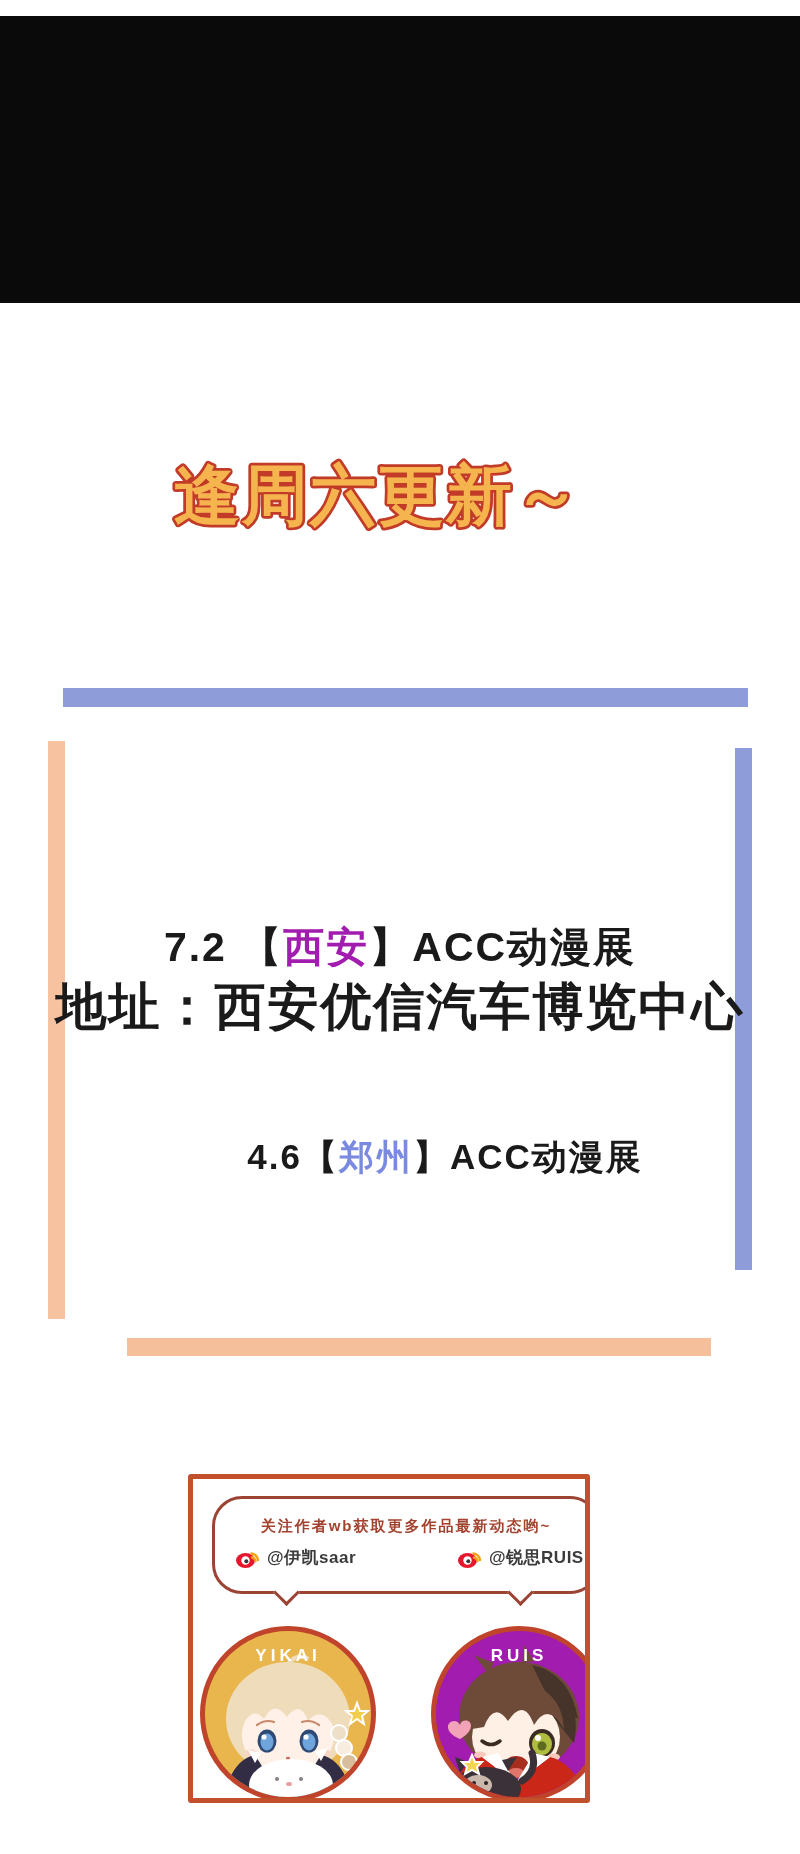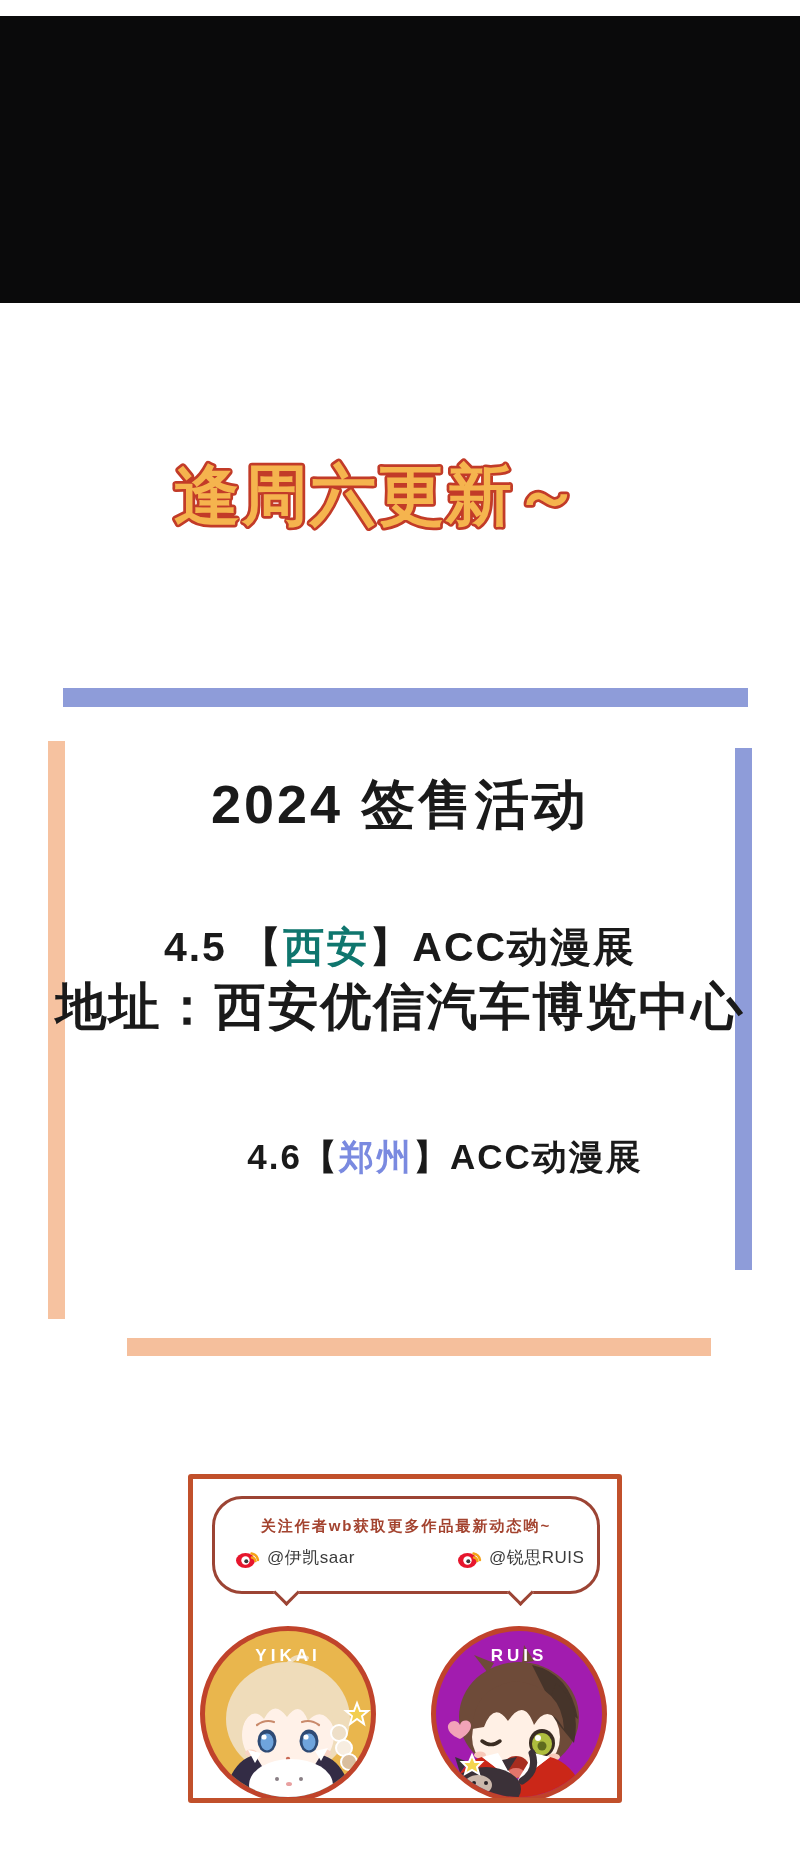--- a/index.html
+++ b/index.html
@@ -23,32 +23,32 @@
   
   .line{position:absolute;left:0;width:800px;text-align:center;line-height:1;
         font-weight:800;color:#1a1a1a;white-space:nowrap;}
   .events-title{top:761px;font-size:54px;letter-spacing:3px;}
   .e1l1{top:911px;font-size:41px;letter-spacing:2px;}
   .e1l2{top:965px;font-size:51px;letter-spacing:2px;}
   .e2l1{top:1123px;font-size:35px;letter-spacing:2px;padding-left:45px;}
   .e2l2{top:1175px;font-size:40px;letter-spacing:2px;}
 
   
-  .author-card{position:absolute;left:188px;top:1458px;width:434px;height:329px;
+  .author-card{position:absolute;left:188px;top:1458px;width:402px;height:329px;
                box-sizing:border-box;border:5px solid #c1502b;border-radius:3px;
                background:#ffffff;overflow:hidden;}
   .speech-bubble{position:absolute;left:19px;top:17px;width:388px;height:98px;
                  box-sizing:border-box;border:3px solid #9c4434;border-radius:30px;
                  background:#ffffff;z-index:1;}
   .bubble-text{position:absolute;left:0;top:18px;width:100%;text-align:center;
                font-size:15px;font-weight:bold;letter-spacing:2px;color:#a3432f;}
   .weibo-item{position:absolute;top:46px;display:flex;align-items:center;gap:6px;}
   .weibo-item.left{left:20px;}
   .weibo-item.right{left:242px;}
-  .weibo-handle{font-size:17px;font-weight:400;color:#3b3b3b;letter-spacing:0.5px;}
+  .weibo-handle{font-size:17px;font-weight:700;color:#3b3b3b;letter-spacing:0.5px;}
   .bubble-tail{position:absolute;width:16px;height:16px;background:#ffffff;
                border-right:3px solid #9c4434;border-bottom:3px solid #9c4434;
                transform:rotate(45deg);z-index:2;}
   .tail-left{left:84px;top:104px;}
   .tail-right{left:318px;top:104px;}
 
   .avatar{position:absolute;top:147px;width:176px;height:176px;border-radius:50%;
           box-sizing:border-box;border:5px solid #c0432b;overflow:hidden;z-index:1;}
   .avatar.yikai{left:7px;background:#e9b64d;}
   .avatar.ruis{left:238px;background:#a21caf;}
@@ -65,23 +65,22 @@
 
   <svg class="update-note" width="800" height="110" viewBox="0 0 800 110">
     <text x="378" y="74" text-anchor="middle" font-size="66" letter-spacing="2" fill="#f5b44e" stroke="#c23b28" stroke-width="5.5" paint-order="stroke" stroke-linejoin="round">逢周六更新～</text>
   </svg>
 
   <div class="bar bar-blue-top"></div>
   <div class="bar bar-orange-left"></div>
   <div class="bar bar-blue-right"></div>
   <div class="bar bar-orange-bottom"></div>
 
-  <div class="line events-title">2024 签售活动</div>
 
-  <div class="line e1l1"><span>4.5 【</span><span style="color: #0f766e;">西安</span><span>】ACC动漫展</span></div>
+  <div class="line e1l1"><span>7.2 【</span><span style="color: #a21caf;">西安</span><span>】ACC动漫展</span></div>
   <div class="line e1l2">地址：西安优信汽车博览中心</div>
 
   <div class="line e2l1"><span>4.6【</span><span style="color: rgb(122, 138, 224);">郑州</span><span>】ACC动漫展</span></div>
 
   <div class="author-card">
 
     <div class="speech-bubble">
       <div class="bubble-text">关注作者wb获取更多作品最新动态哟~</div>
 
       <div class="weibo-item left">

